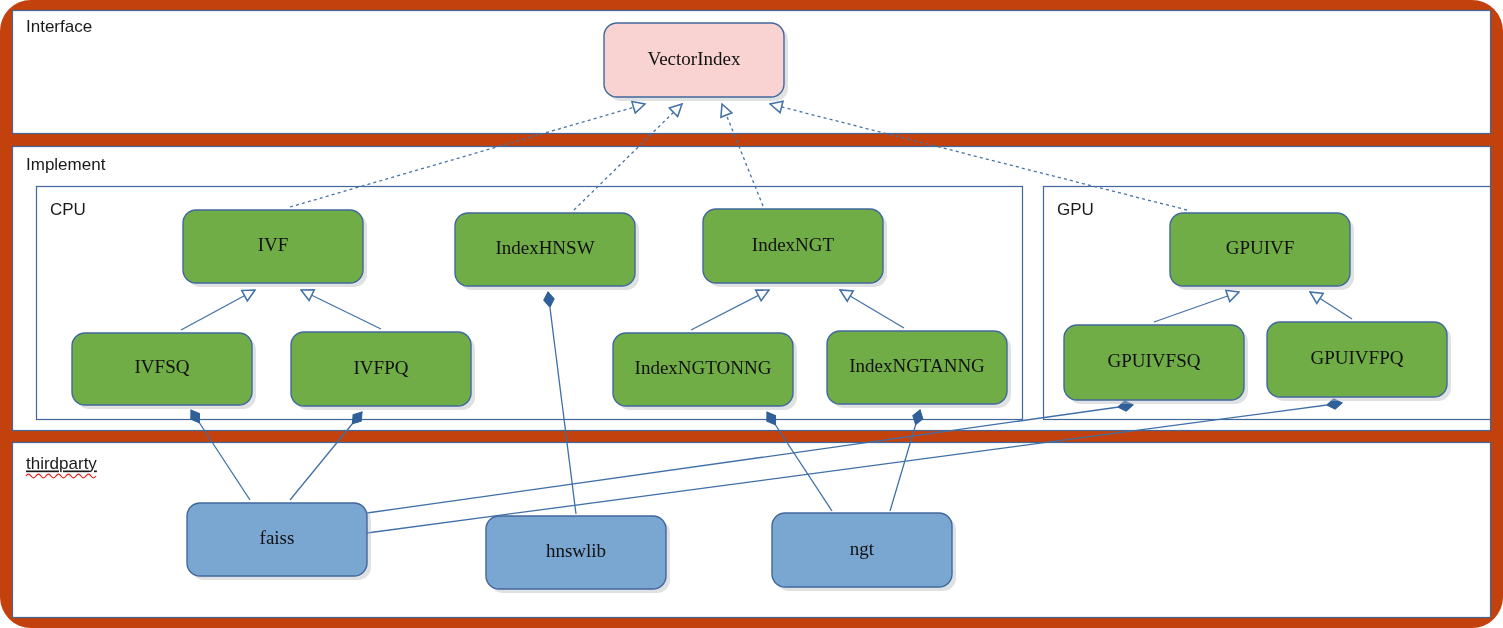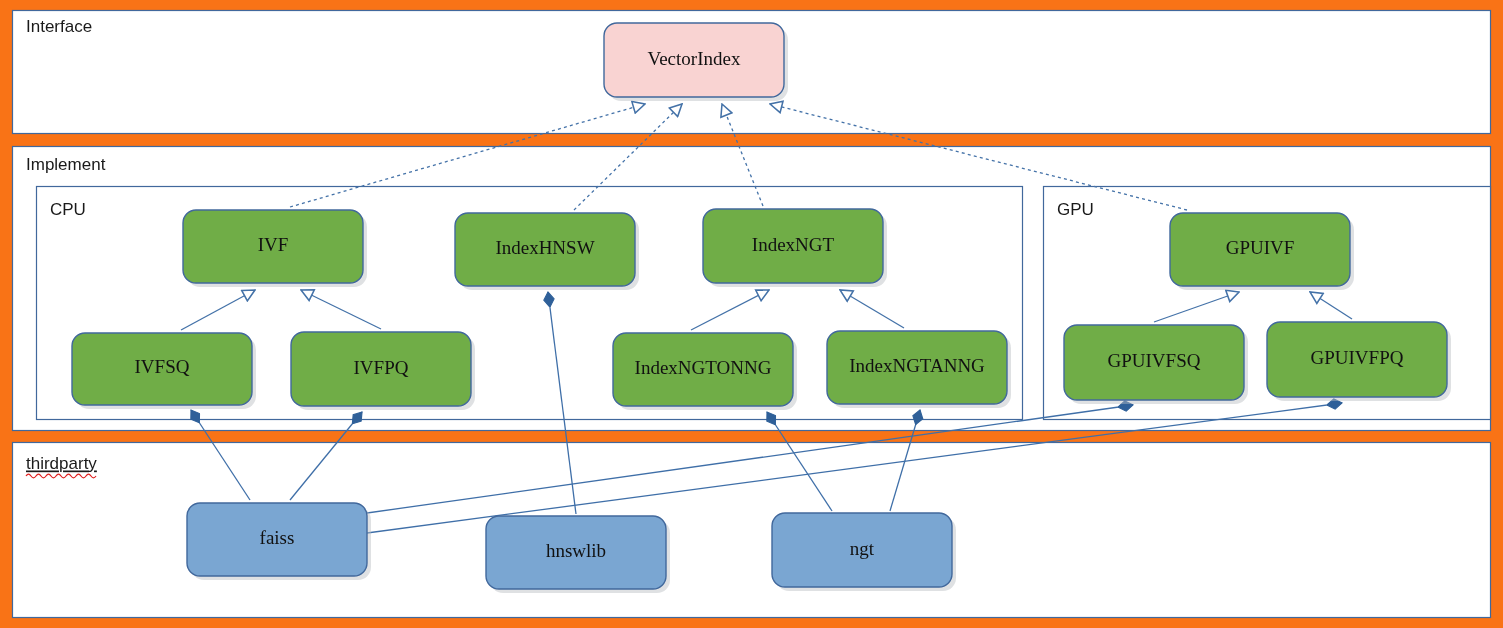--- a/index.html
+++ b/index.html
@@ -8,22 +8,23 @@
     padding: 0;
     background: #ffffff;
   }
   body {
     font-family: "Liberation Sans", sans-serif;
   }
   #canvas {
     position: relative;
     width: 1503px;
     height: 628px;
-    background: #f97316;
+    background: #c2410c;
     overflow: hidden;
+    border-radius: 31px;
   }
   svg#diagram {
     position: absolute;
     top: 0;
     left: 0;
     width: 1503px;
     height: 628px;
     display: block;
   }
   .group-rect {

